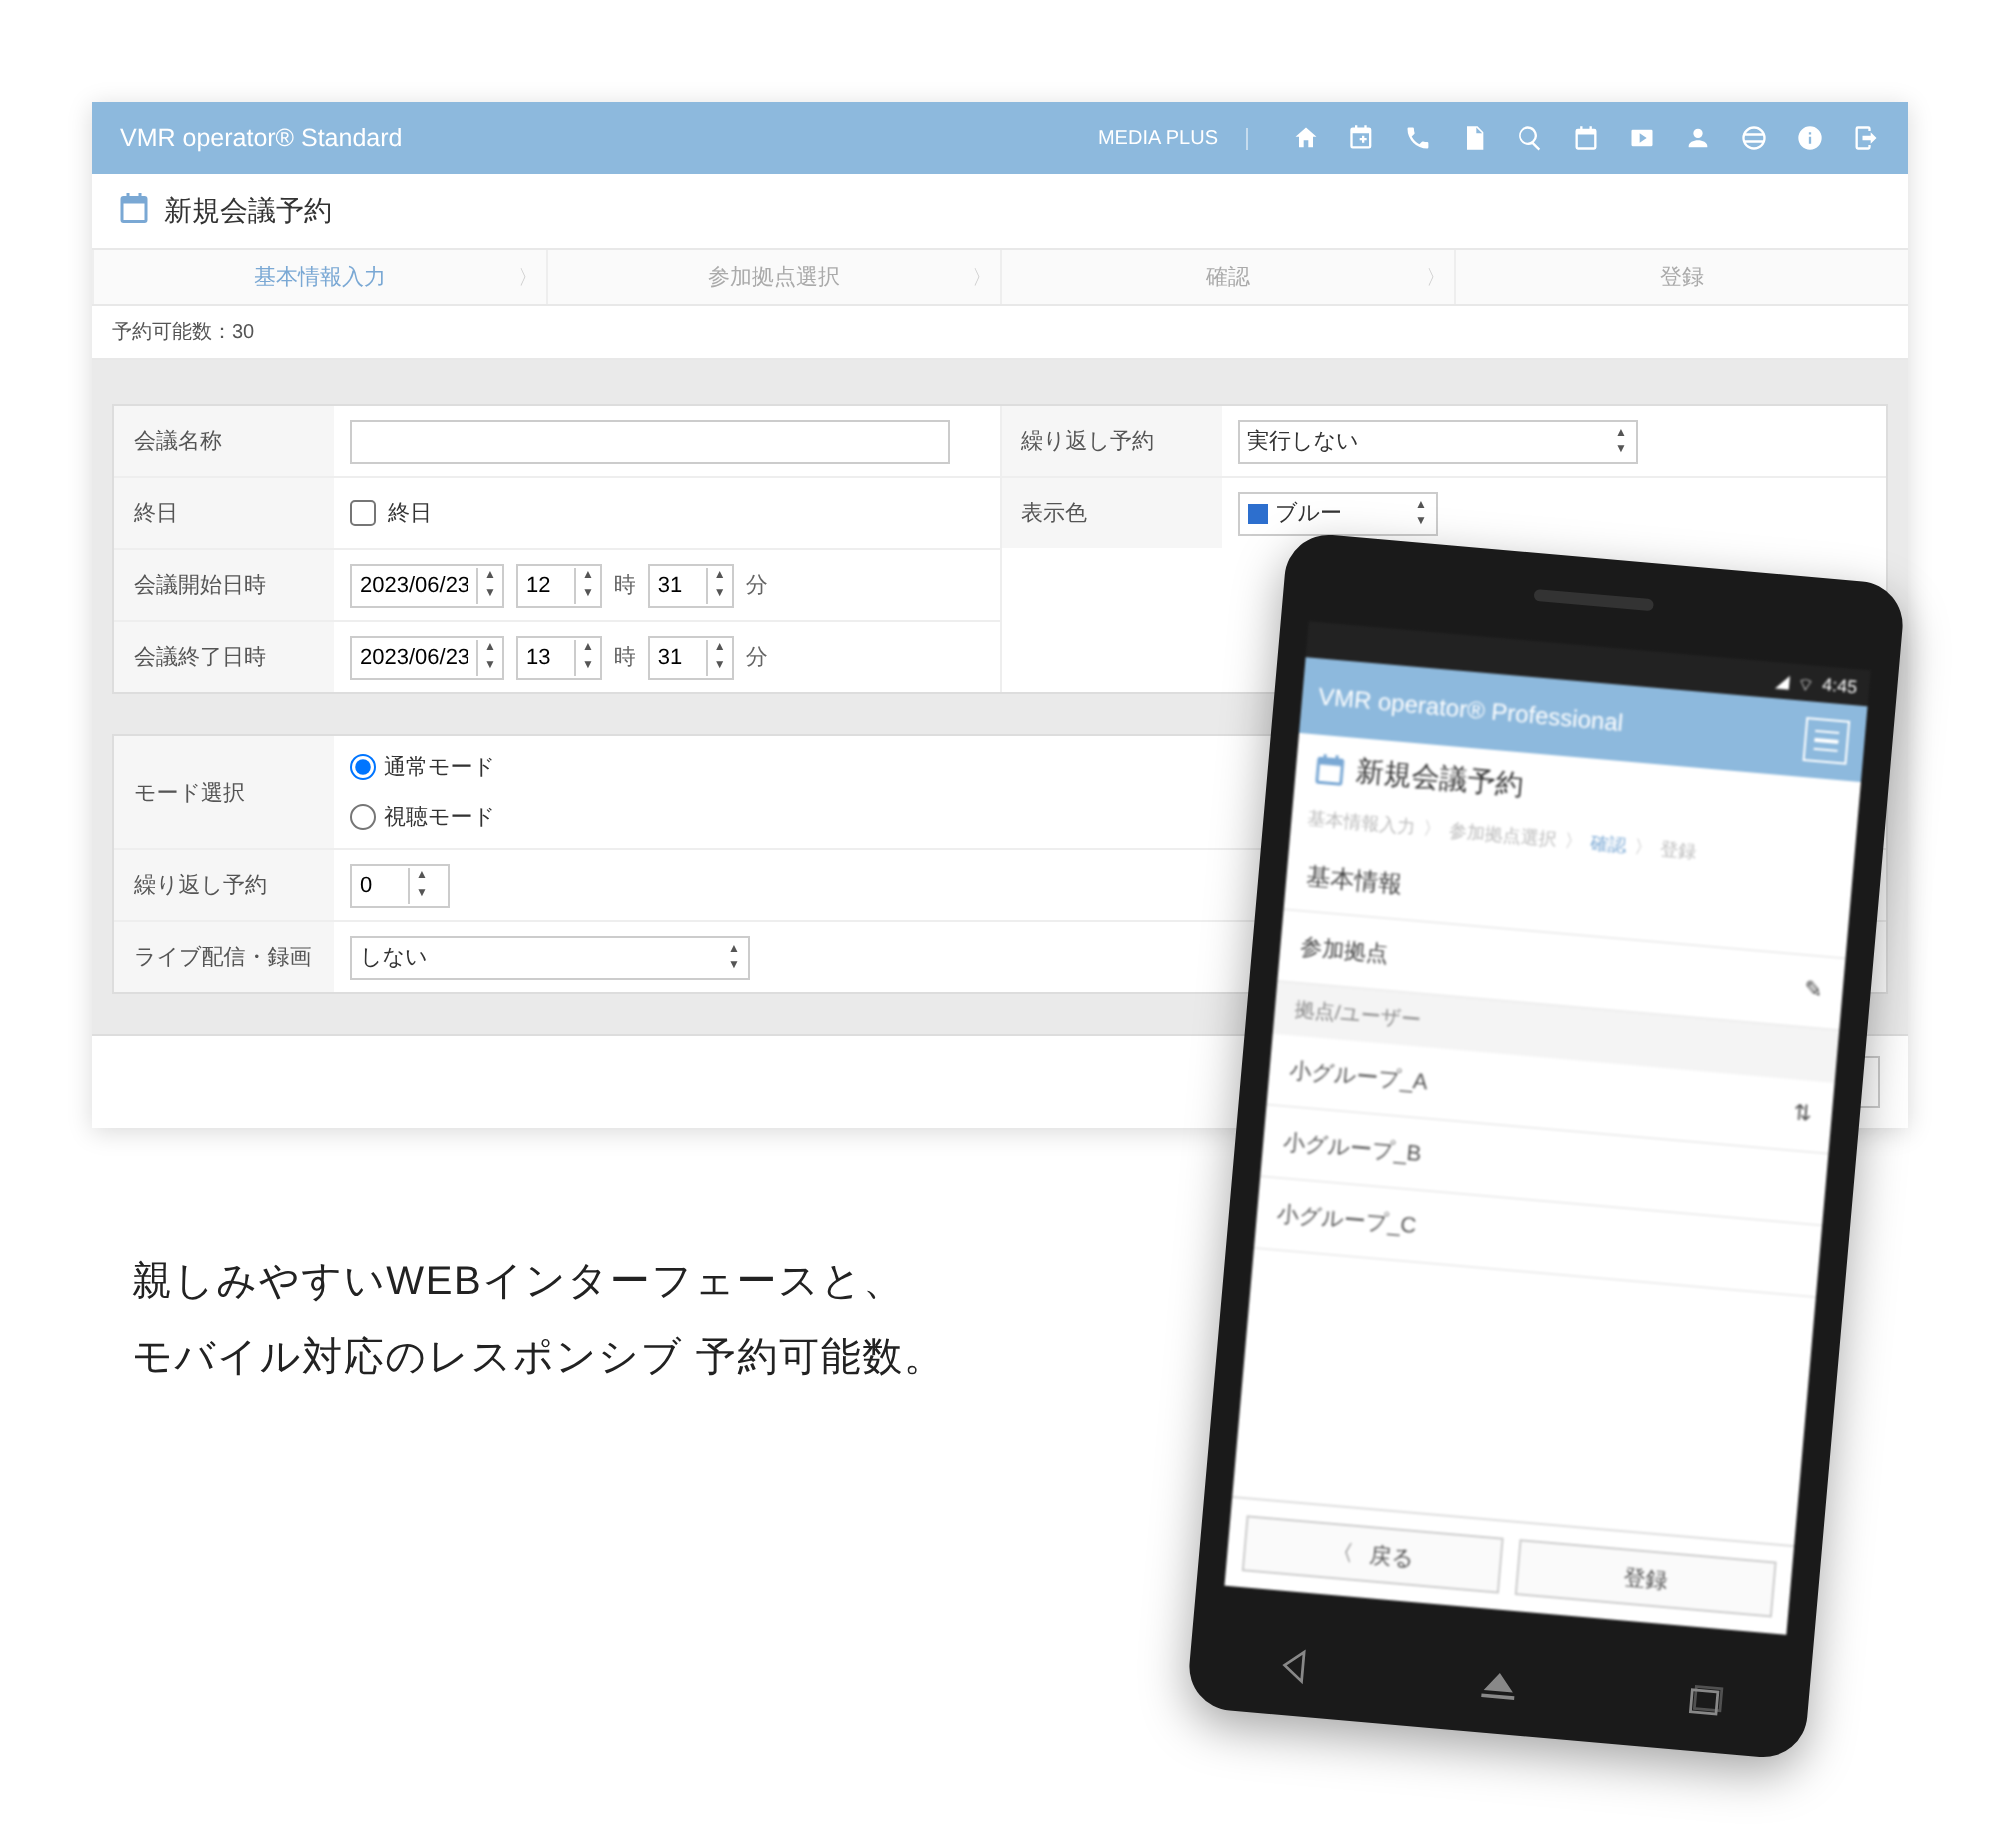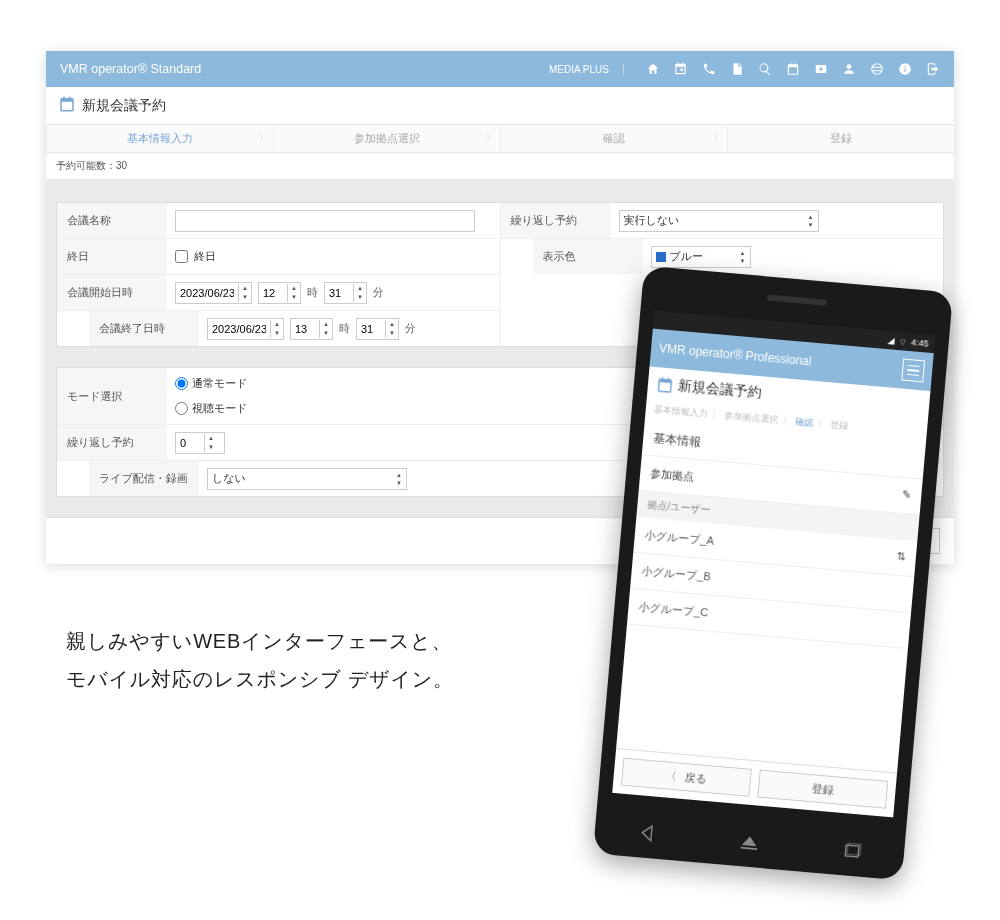--- a/index.html
+++ b/index.html
@@ -19,21 +19,21 @@
 .step { flex: 1; text-align: center; font-size: 11px; padding: 6px 0; color: #aaa; position: relative; border-left: 1px solid #eee; }
 .step.active { color: #7aa8d4; }
 .step .chev { position: absolute; right: 4px; top: 50%; transform: translateY(-50%); color: #ccc; font-size: 10px; }
 
 .subbar { font-size: 10px; color: #555; padding: 6px 10px; border-bottom: 1px solid #e8e8e8; background: #fff; }
 
 .form-area { background: #eaeaea; padding: 22px 10px 10px; position: relative; }
 .form-panel { background: #fff; border: 1px solid #ddd; display: flex; font-size: 11px; color: #333; margin-bottom: 20px; }
 .form-panel .col { flex: 1; }
 .frow { display: flex; align-items: stretch; border-bottom: 1px solid #eee; }
-.frow:last-child { border-bottom: none; padding-left: 32px; }
+.frow:last-child { border-bottom: none; }
 .flabel { width: 110px; background: #f6f6f6; padding: 10px 10px; color: #555; display: flex; align-items: center; }
 .fcontrol { flex: 1; padding: 6px 8px; display: flex; align-items: center; gap: 6px; flex-wrap: wrap; }
 input[type=text].wide { width: 300px; height: 22px; border: 1px solid #ccc; padding: 0 4px; font-size: 11px; }
 .spin { display: inline-flex; align-items: center; border: 1px solid #ccc; height: 22px; background: #fff; }
 .spin input { border: none; width: 62px; height: 100%; padding: 0 4px; font-size: 11px; outline: none; }
 .spin.small input { width: 28px; }
 .spin .arrows { display: flex; flex-direction: column; border-left: 1px solid #ccc; }
 .spin .arrows span { font-size: 6px; line-height: 9px; padding: 0 3px; color: #555; cursor: pointer; }
 .unit { color: #666; font-size: 11px; }
 .radio-line { display: flex; align-items: center; gap: 4px; margin: 2px 0; }
@@ -308,21 +308,21 @@
       <button class="btn">
           <span>参加拠点選択</span>
           <span class="chev">〉</span>
         </button>
     </div>
   </div>
 </div>
 
 <div class="caption">
   <div>親しみやすいWEBインターフェースと、</div>
-  <div>モバイル対応のレスポンシブ デザイン。</div>
+  <div>モバイル対応のレスポンシブ 予約可能数。</div>
 </div>
 
 <div class="phone">
   <div class="speaker"></div>
   <div class="screen">
     <div class="statusbar">
       <span>◢</span>
       <span>⌔</span>
       <span>4:45</span>
     </div>

